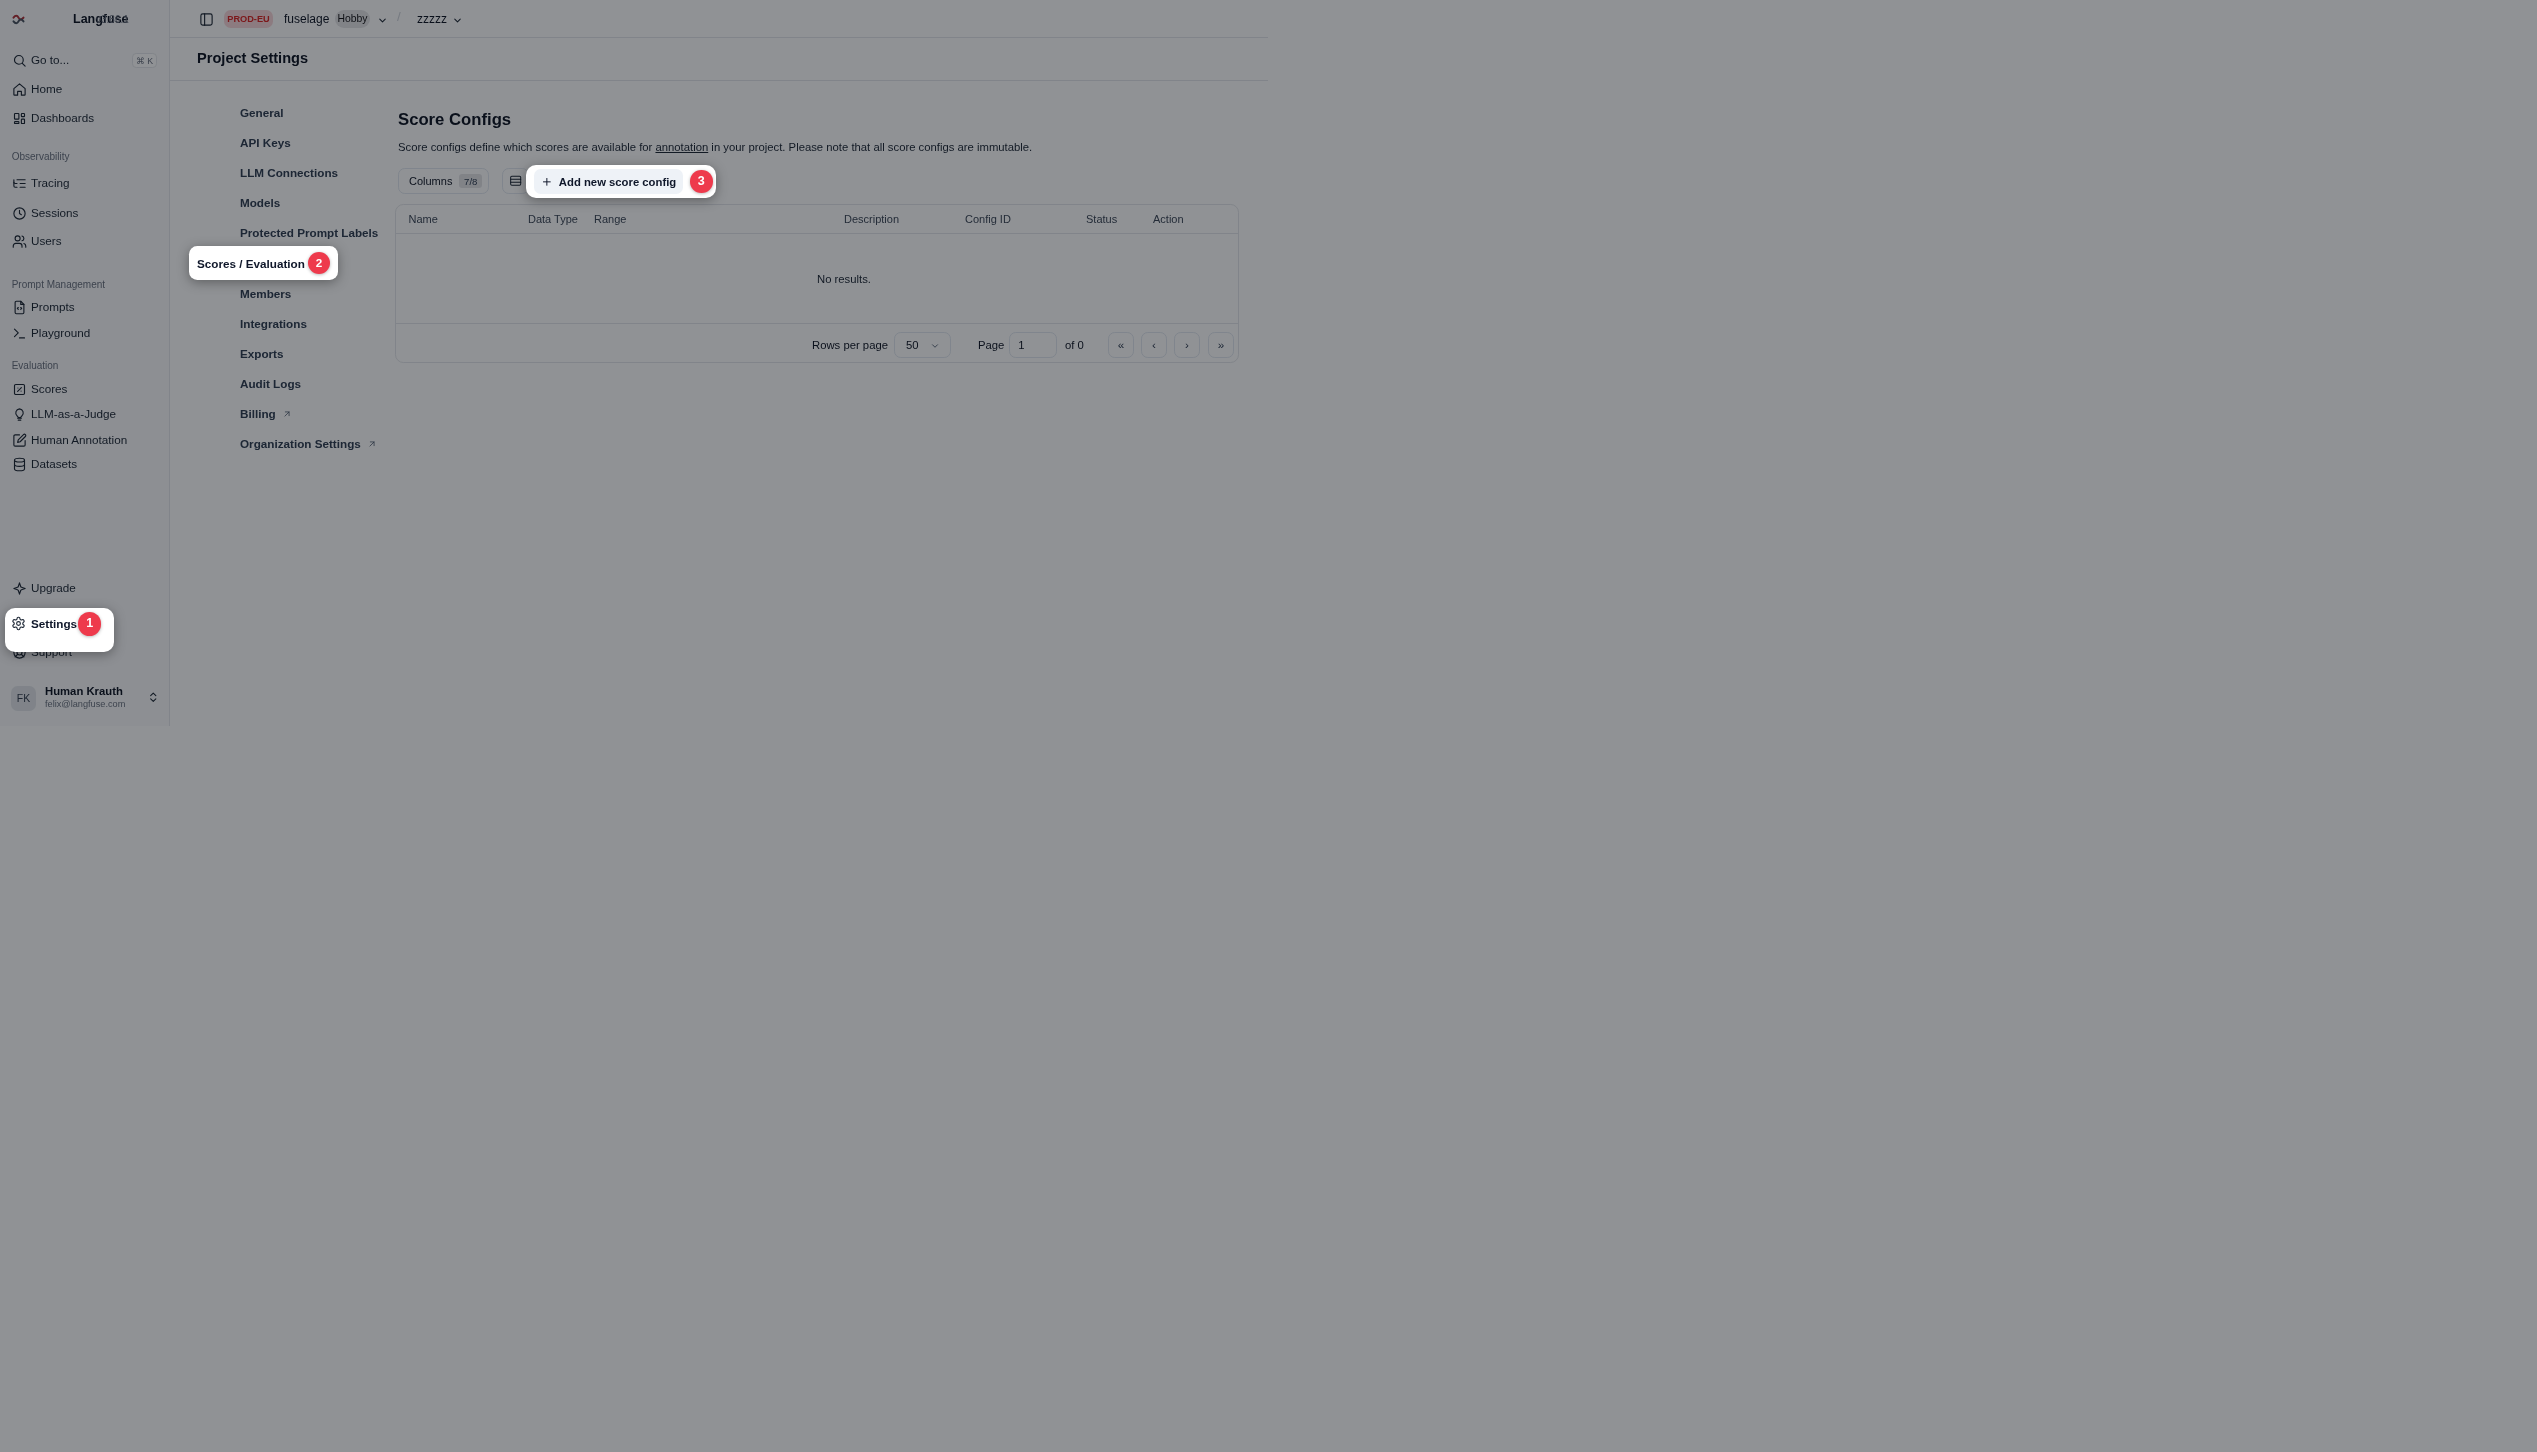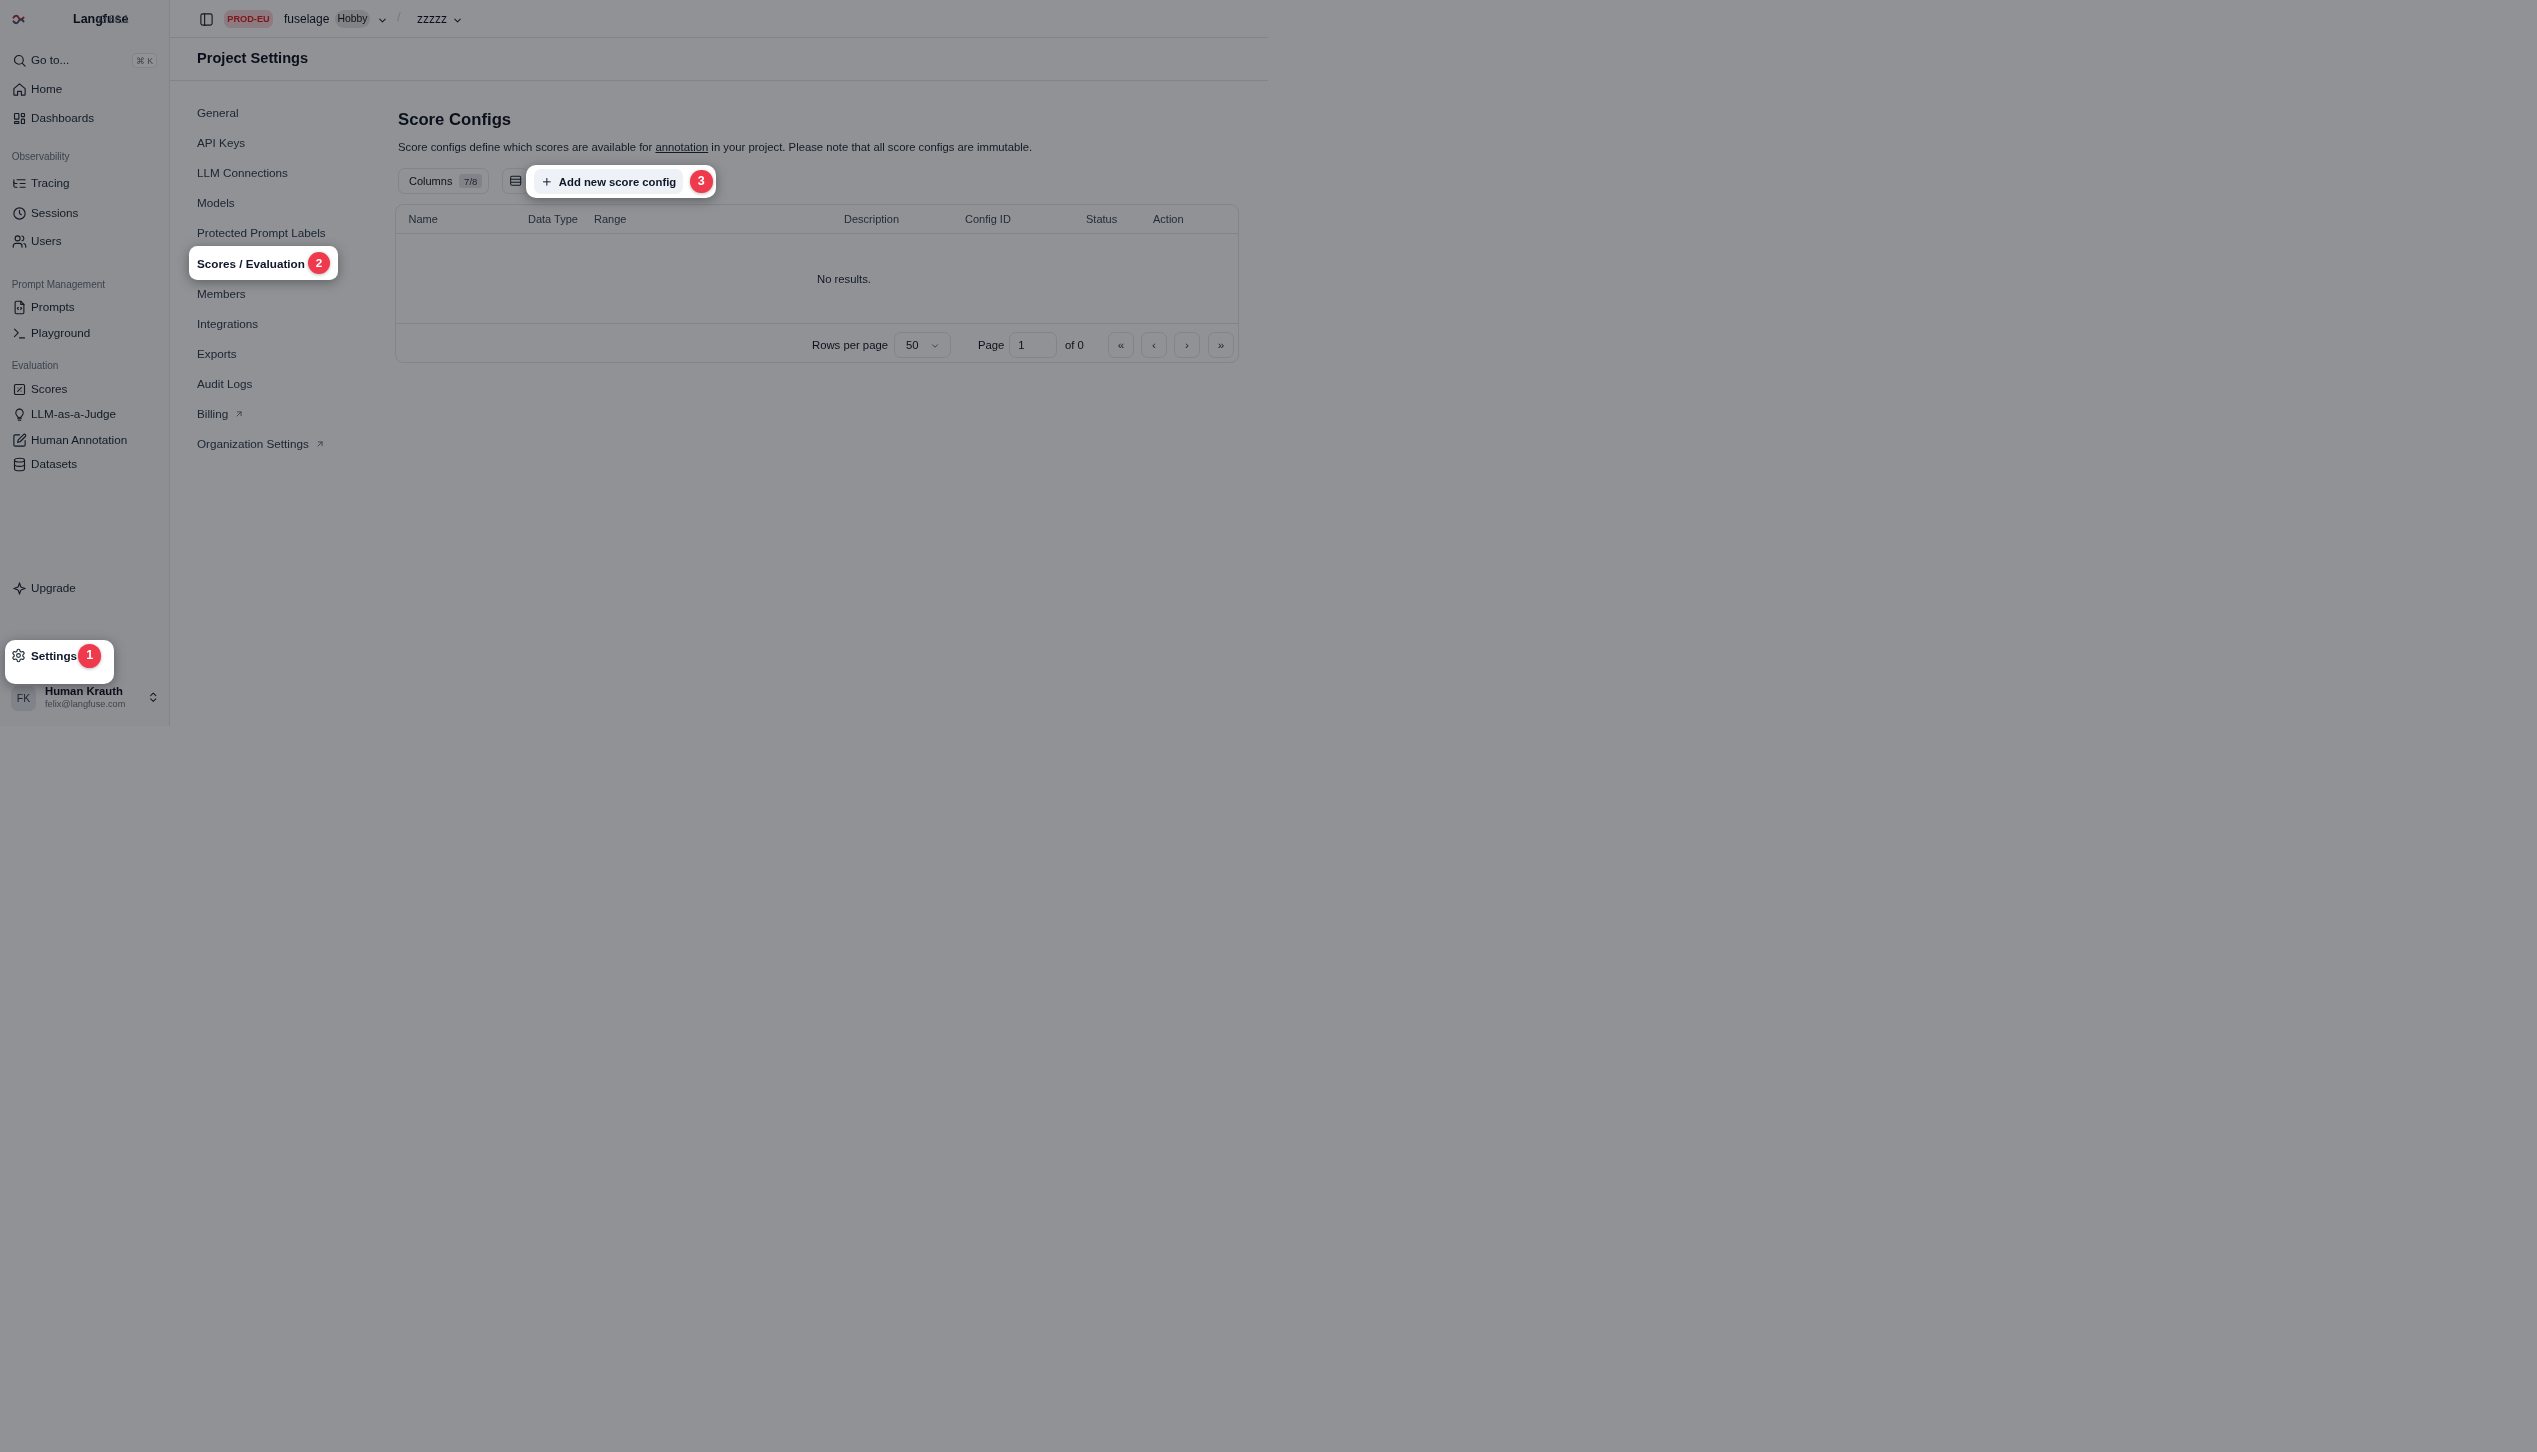--- a/index.html
+++ b/index.html
@@ -19,21 +19,21 @@
   .kbd { position:absolute; left:132px; top:6.7px; width:25px; height:15px; border:0.8px solid #e5e7eb; background:#fff; border-radius:4.2px; font-size:8.8px; color:#6b7280; text-align:center; line-height:14px; }
   
   .tour-badge { position:absolute; border-radius:50%; background:#ee3a4c; color:#fff; font-weight:700; text-align:center; box-shadow:0 0.8px 3.3px rgba(0,0,0,.3); }
   
   .card { background:#fff; border-radius:10px; box-shadow:0 2.5px 11.7px rgba(0,0,0,.35); }
   
   #topbar { left:170px; top:0; width:1098px; height:38px; background:#fff; border-bottom:0.8px solid #e5e7eb; }
   .pill { border-radius:9.2px; font-size:10.4px; line-height:18.4px; text-align:center; }
   
   #snav { left:197px; top:98px; width:167px; }
-  .snav-item { height:30px; line-height:30px; font-size:11.7px; font-weight:400; color:#334155; white-space:nowrap; display:flex; align-items:center; gap:5.8px; }
+  .snav-item { height:30px; line-height:30px; font-size:11.7px; font-weight:700; color:#334155; white-space:nowrap; display:flex; align-items:center; gap:5.8px;margin-left:43px; }
   .snav-item.active { position:relative; z-index:60; background:#fff; border-radius:8.3px; width:149px; margin:-1.7px 0 -1.7px -8.3px; padding-left:8.3px; height:34px; line-height:33px; font-weight:700; color:#0f172a; box-shadow:0 2.5px 11.7px rgba(0,0,0,.35); }
   .ext svg { width:10px; height:10px; stroke:#475569; }
   
   .btn { border:0.8px solid #e2e8f0; border-radius:6.7px; background:#fff; display:flex; align-items:center; }
   #table { left:395px; top:204px; width:844px; height:159px; border:0.8px solid #e5e7eb; border-radius:8.3px; background:#fff; }
   .th { position:absolute; top:0; height:29px; line-height:29px; font-size:11px; font-weight:500; color:#3f4a5a; white-space:nowrap; }
   .pgbtn { position:absolute; top:127px; width:26px; height:26px; border:0.8px solid #e2e8f0; border-radius:6.7px; background:#fff; text-align:center; line-height:24px; font-size:11.7px; color:#334155; }
   .ptxt { position:absolute; font-size:11.3px; font-weight:500; color:#111827; line-height:26px; top:127px; white-space:nowrap; }
   .pbox { position:absolute; top:127px; height:26px; border:0.8px solid #e2e8f0; border-radius:6.7px; background:#fff; font-size:11.3px; color:#111827; }
 </style>
@@ -156,21 +156,21 @@
     <span class="lbl">Datasets</span>
   </div>
 
   <div class="abs side-row" style="top:574px;">
     <svg class="ic" viewBox="0 0 24 24">
         <path d="m12 3 1.9 5.8a2 2 0 0 0 1.3 1.3L21 12l-5.8 1.9a2 2 0 0 0-1.3 1.3L12 21l-1.9-5.8a2 2 0 0 0-1.3-1.3L3 12l5.8-1.9a2 2 0 0 0 1.3-1.3z"></path>
       </svg>
     <span class="lbl">Upgrade</span>
   </div>
 
-  <div class="abs hl card" style="left:5px;top:608px;width:109px;height:44px;margin-top:32px;">
+  <div class="abs hl card" style="left:5px;top:608px;width:109px;height:44px;">
     <svg class="ic abs" style="left:5.8px;top:8.3px;width:15px;height:15px;" viewBox="0 0 24 24">
         <path d="M12.22 2h-.44a2 2 0 0 0-2 2v.18a2 2 0 0 1-1 1.73l-.43.25a2 2 0 0 1-2 0l-.15-.08a2 2 0 0 0-2.73.73l-.22.38a2 2 0 0 0 .73 2.73l.15.1a2 2 0 0 1 1 1.72v.51a2 2 0 0 1-1 1.74l-.15.09a2 2 0 0 0-.73 2.73l.22.38a2 2 0 0 0 2.73.73l.15-.08a2 2 0 0 1 2 0l.43.25a2 2 0 0 1 1 1.73V20a2 2 0 0 0 2 2h.44a2 2 0 0 0 2-2v-.18a2 2 0 0 1 1-1.73l.43-.25a2 2 0 0 1 2 0l.15.08a2 2 0 0 0 2.73-.73l.22-.39a2 2 0 0 0-.73-2.73l-.15-.08a2 2 0 0 1-1-1.74v-.5a2 2 0 0 1 1-1.74l.15-.09a2 2 0 0 0 .73-2.73l-.22-.38a2 2 0 0 0-2.73-.73l-.15.08a2 2 0 0 1-2 0l-.43-.25a2 2 0 0 1-1-1.73V4a2 2 0 0 0-2-2z"></path>
         <circle cx="12" cy="12" r="3"></circle>
       </svg>
     <span class="abs" style="left:26px;top:0;line-height:32px;font-size:11.7px;font-weight:600;color:#0f172a;">Settings</span>
     <span class="tour-badge" style="left:73px;top:4.2px;width:23.4px;height:23.4px;line-height:23.4px;font-size:12.5px;">1</span>
   </div>
 
   <div class="abs side-row" style="top:638px;">
     <svg class="ic" viewBox="0 0 24 24">

